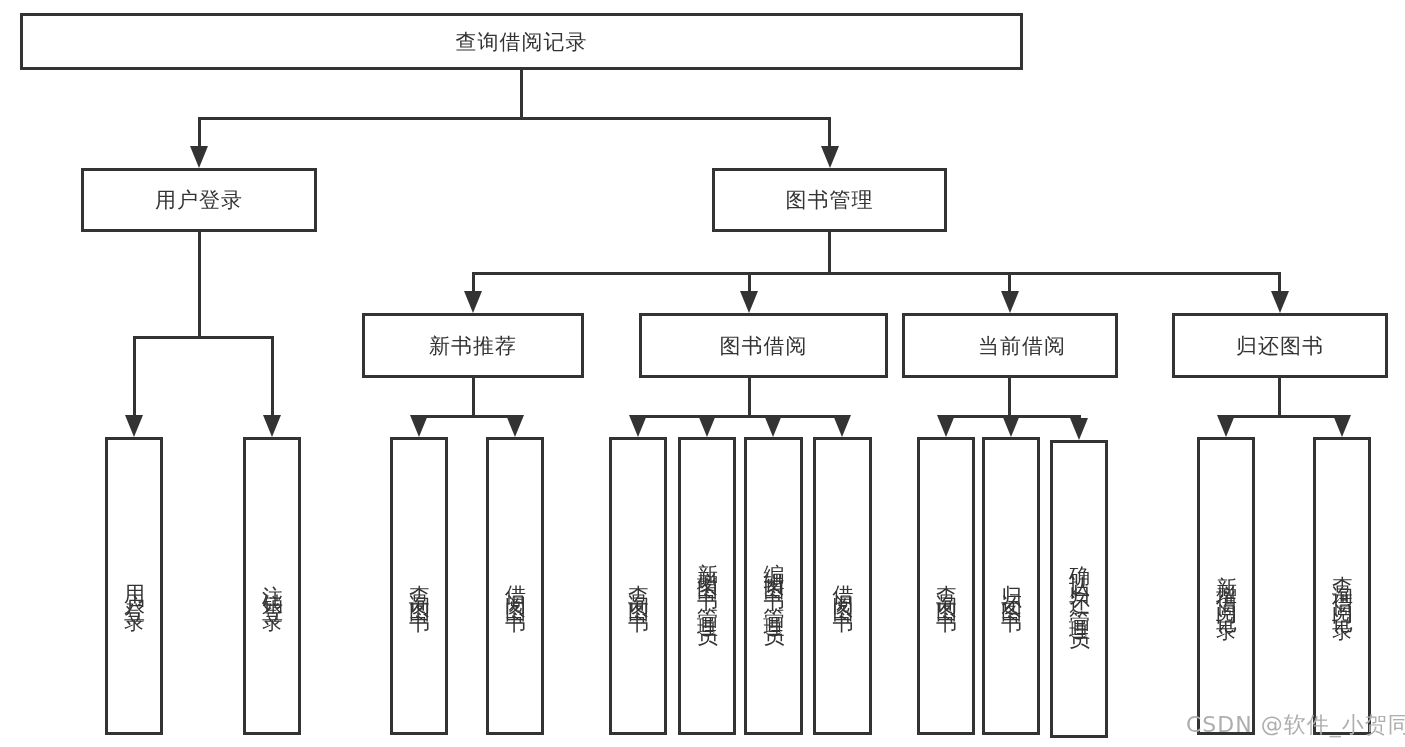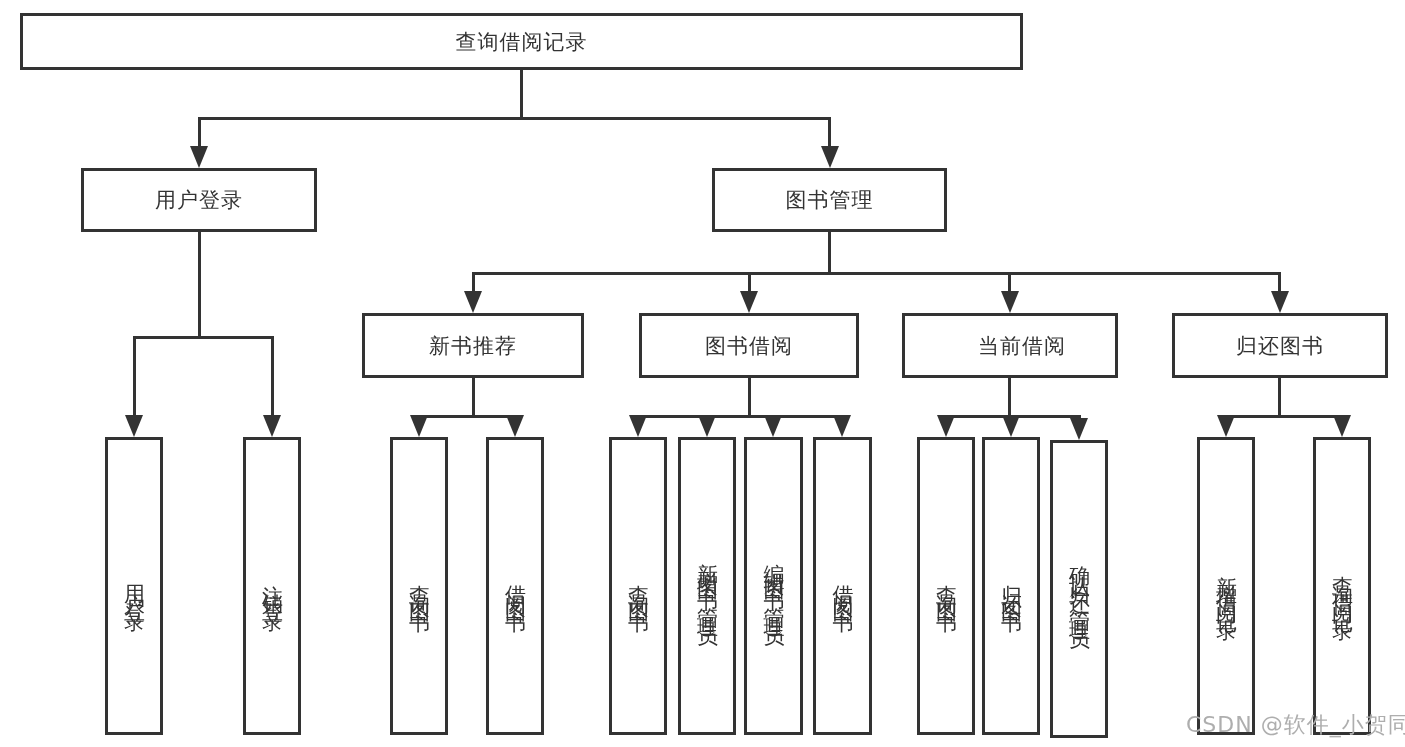--- a/index.html
+++ b/index.html
@@ -59,21 +59,21 @@
   <div class="vline" style="left:472px;  top:272px; height:22px;"></div>
   <div class="vline" style="left:748px;  top:272px; height:22px;"></div>
   <div class="vline" style="left:1008px; top:272px; height:22px;"></div>
   <div class="vline" style="left:1278px; top:272px; height:22px;"></div>
   <div class="arr" style="left:464px;  top:291px;"></div>
   <div class="arr" style="left:740px;  top:291px;"></div>
   <div class="arr" style="left:1001px; top:291px;"></div>
   <div class="arr" style="left:1271px; top:291px;"></div>
 
   <div class="box" style="left:362px; top:313px; width:222px; height:65px;">新书推荐</div>
-  <div class="box" style="left:639px; top:313px; width:220px; height:65px;text-align:right;">图书借阅</div>
+  <div class="box" style="left:639px; top:313px; width:249px; height:65px;text-align:right;">图书借阅</div>
   <div class="box" style="left:902px; top:313px; width:216px; height:65px;padding-left:24px;">当前借阅</div>
   <div class="box" style="left:1172px; top:313px; width:216px; height:65px;">归还图书</div>
 
   <div class="vline" style="left:472px; top:378px; height:40px;"></div>
   <div class="hline" style="left:418px; top:415px; width:100px;"></div>
   <div class="arr" style="left:410px; top:415px;"></div>
   <div class="arr" style="left:506px; top:415px;"></div>
 
   <div class="vline" style="left:748px; top:378px; height:40px;"></div>
   <div class="hline" style="left:636px; top:415px; width:208px;"></div>

